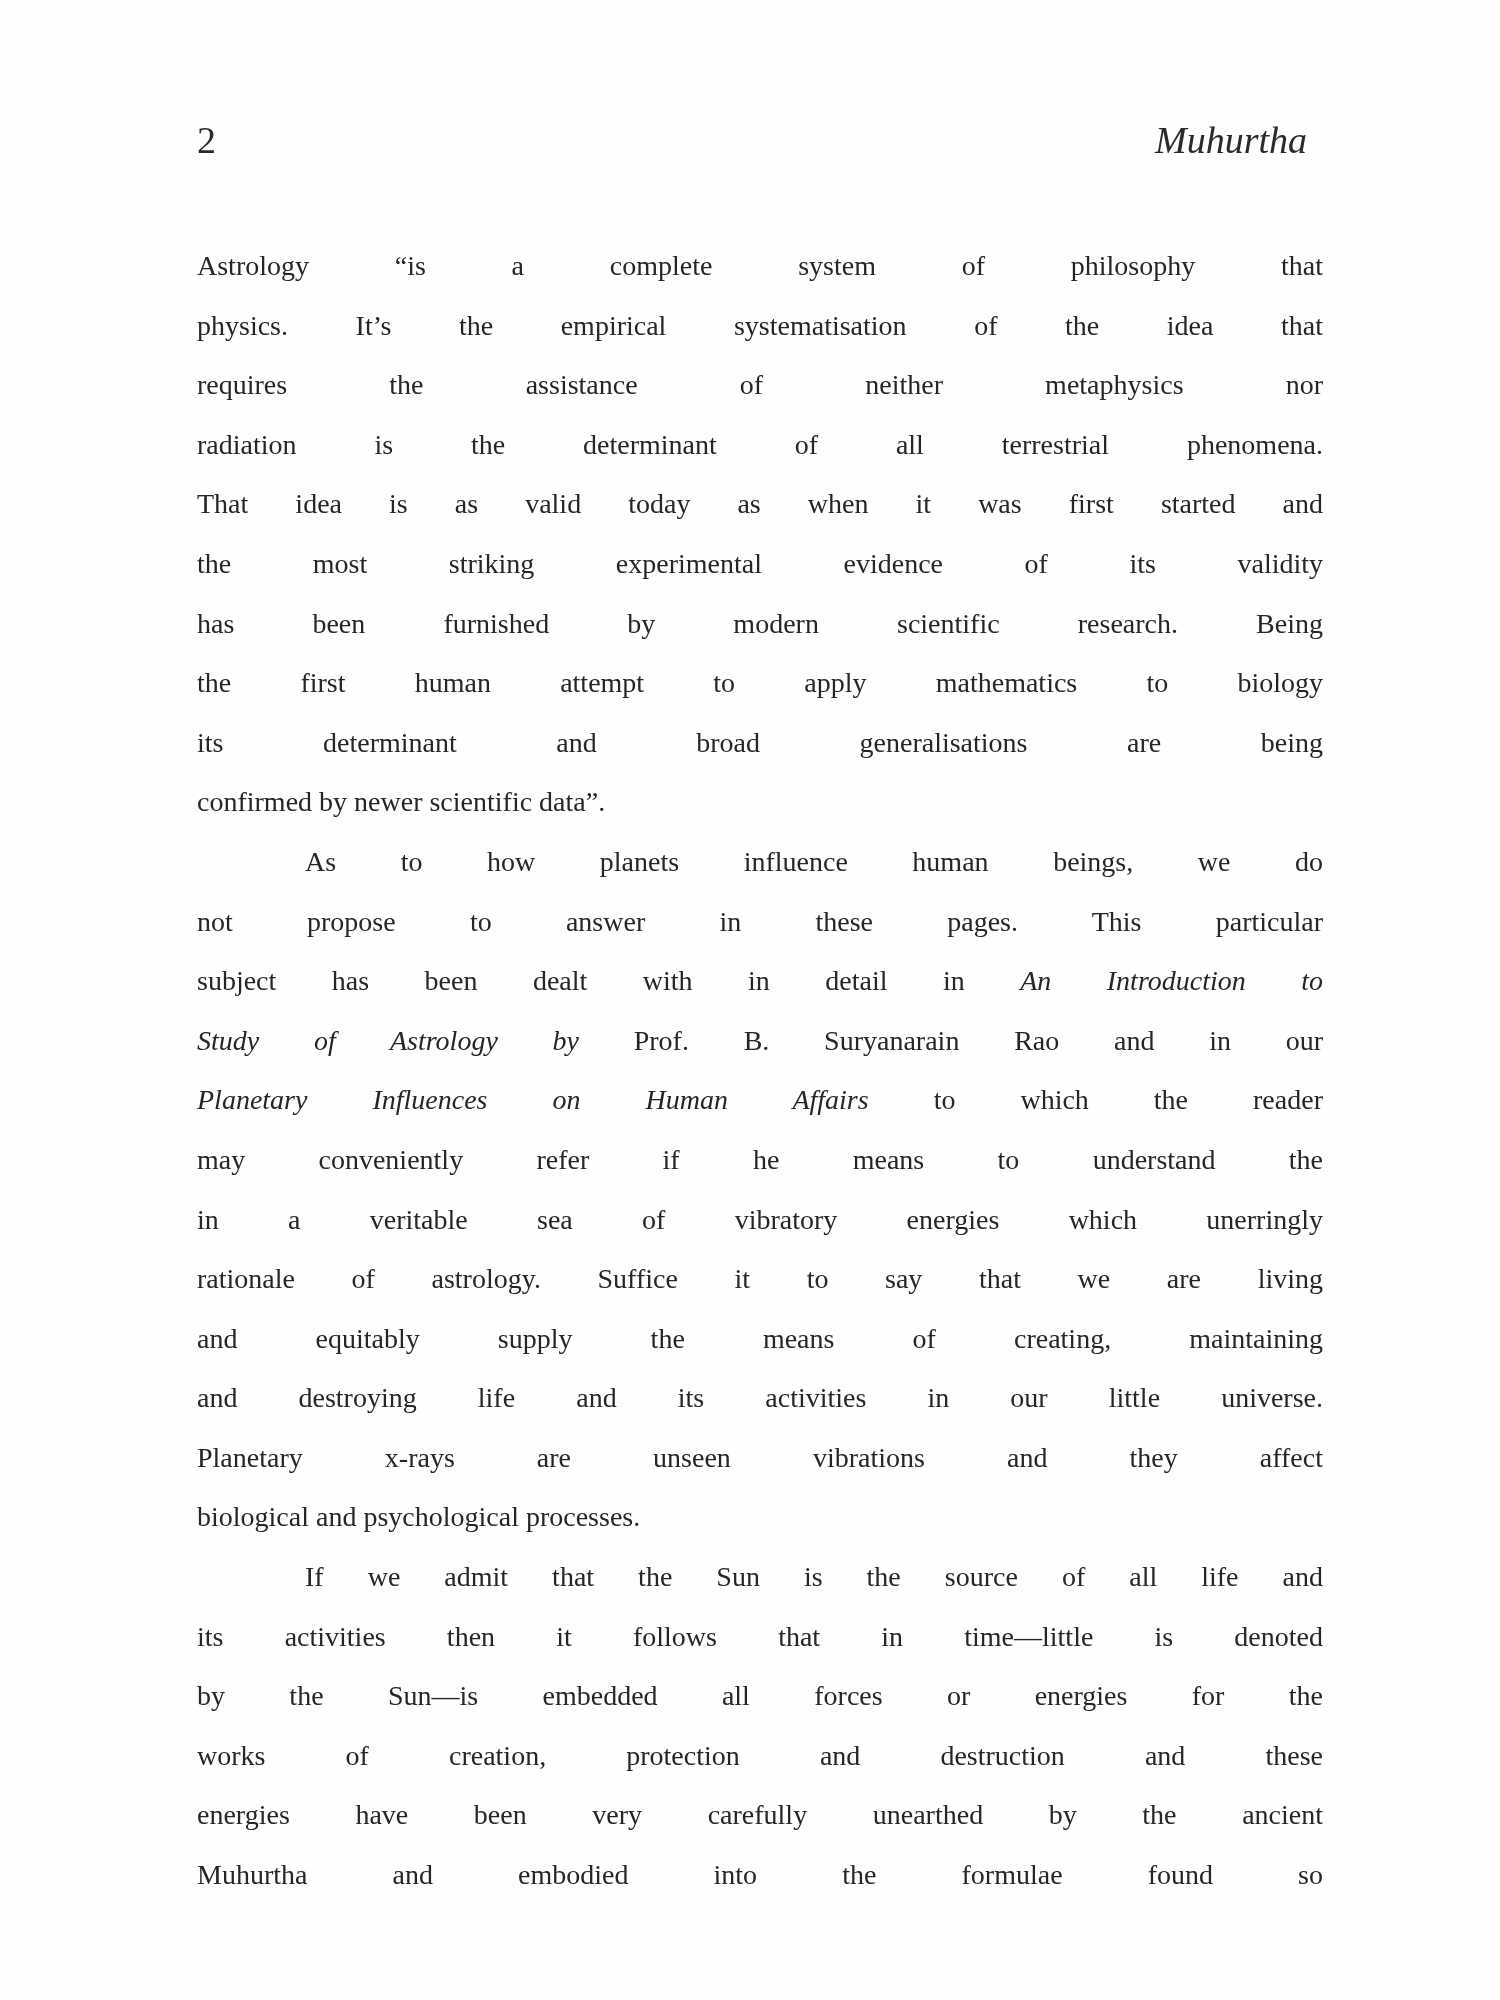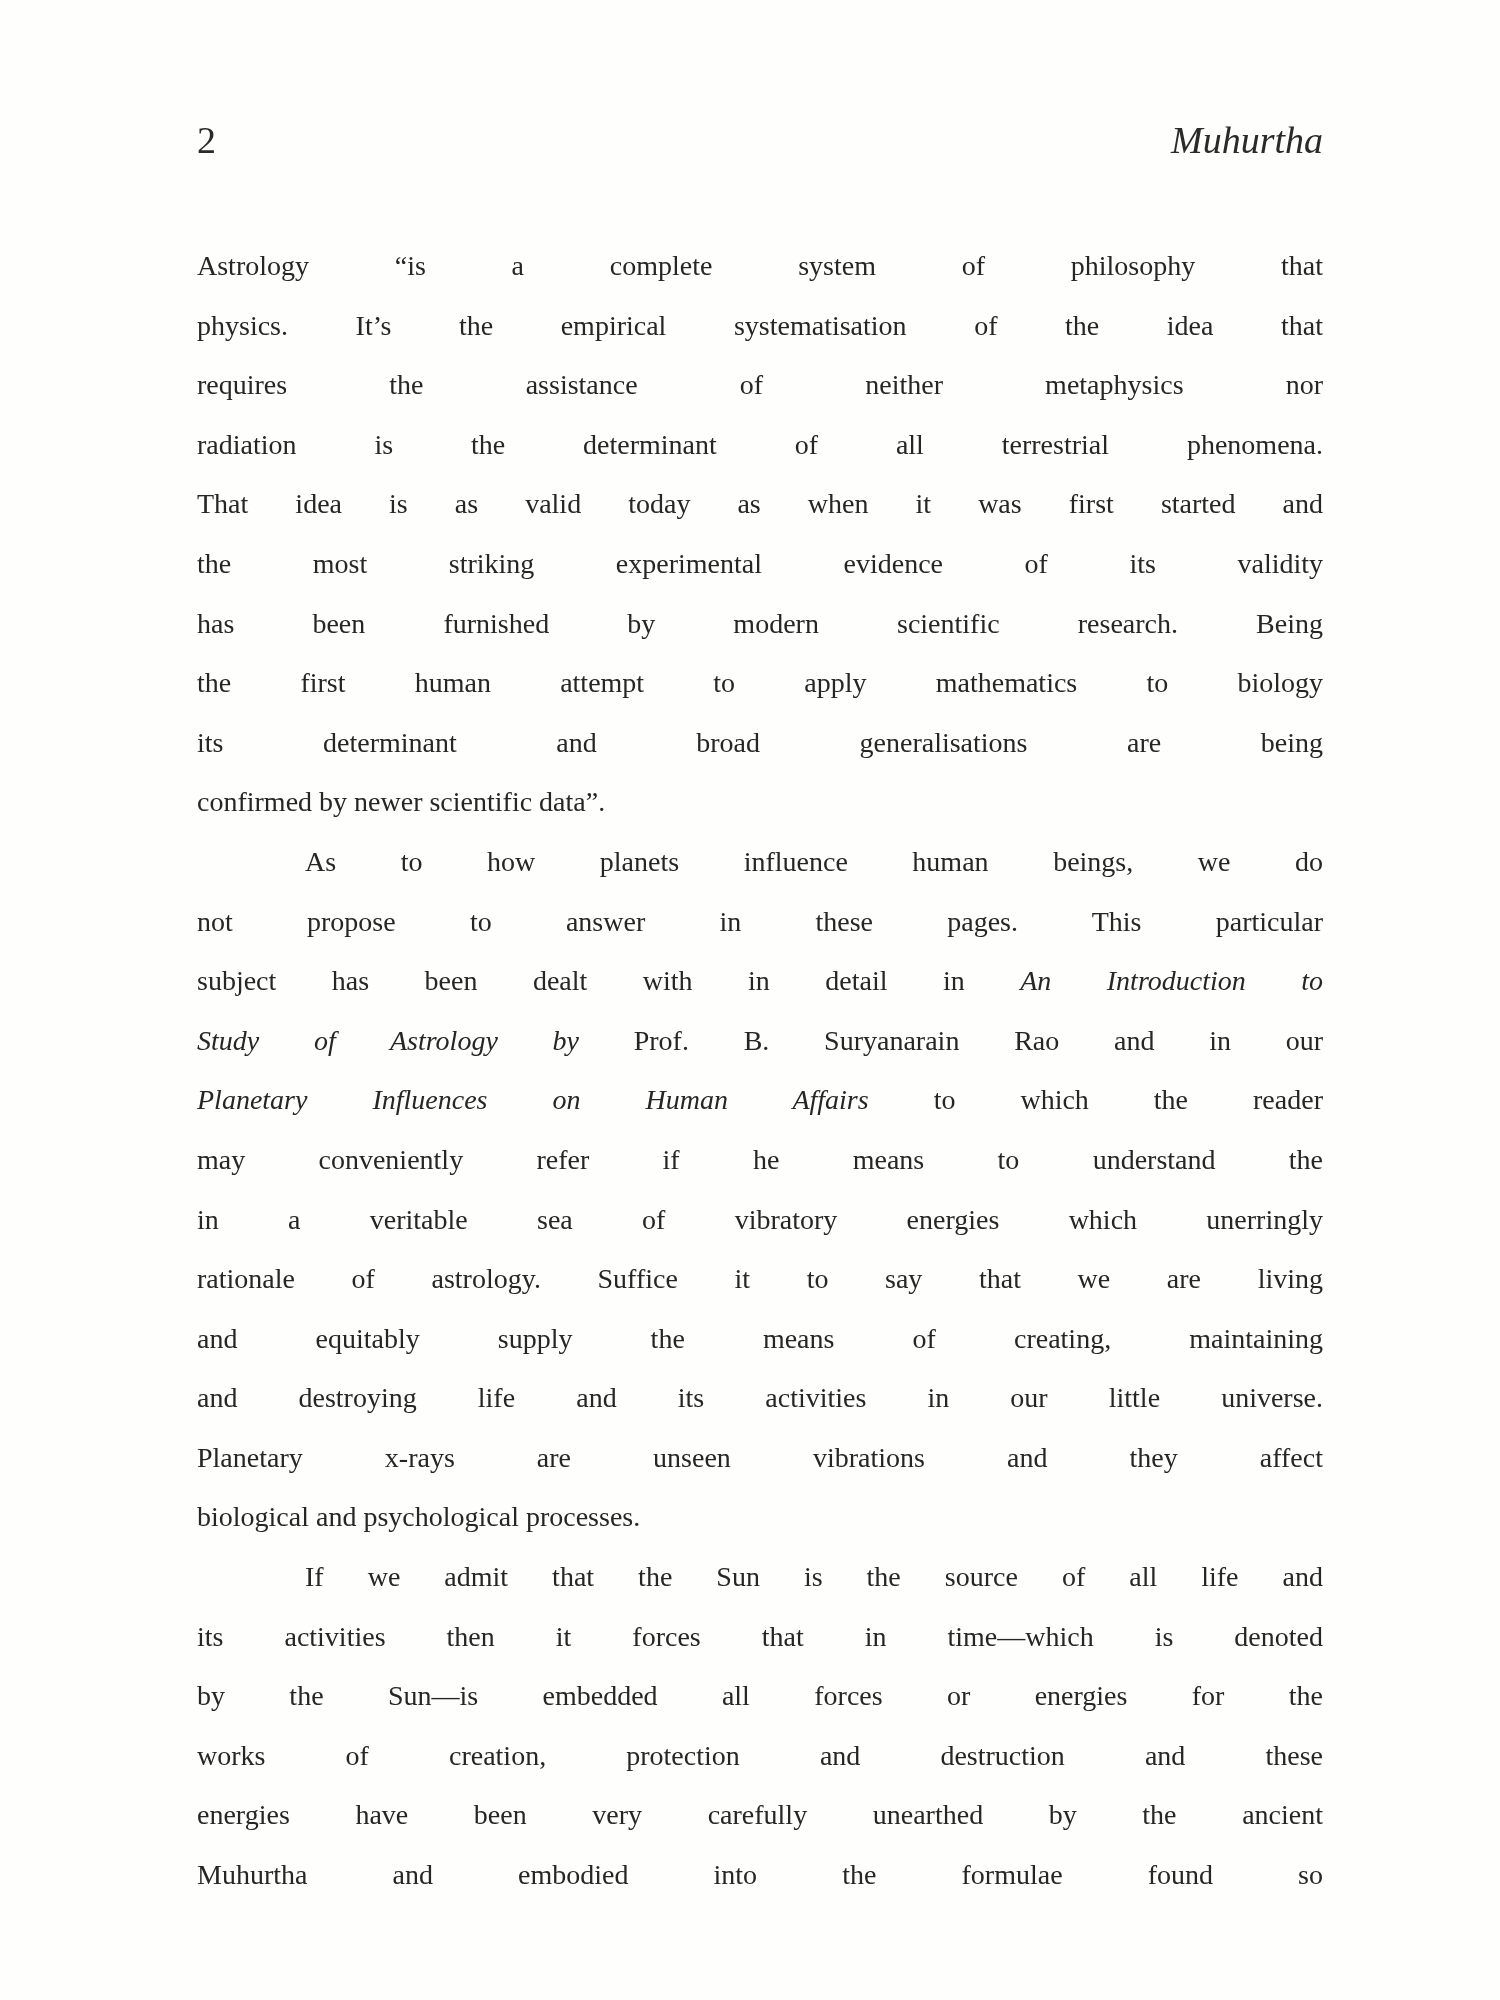--- a/index.html
+++ b/index.html
@@ -1,21 +1,21 @@
 <!DOCTYPE html>
 <html><head>
 <meta charset="utf-8">
 <style>
   html, body { margin: 0; padding: 0; background: #fdfdfc; }
   body { width: 1500px; height: 2000px; position: relative; overflow: hidden; }
   .page { position: absolute; left: 0; top: 0; width: 1500px; height: 2000px; background: #fefefd; }
   .header { position: absolute; left: 197px; top: 118px; width: 1126px; height: 50px;
             font-family: "Liberation Serif", "DejaVu Serif", serif; font-size: 38px; color: #2a2a2a; }
   .page-num { position: absolute; left: 0; top: 0; }
-  .running-title { position: absolute; right: 0; top: 0; font-style: italic; }
+  .running-title { position: absolute; right: 16px; top: 0; font-style: italic; }
   .body-text { position: absolute; left: 197px; top: 236px; width: 1126px;
                font-family: "Liberation Serif", "DejaVu Serif", serif; font-size: 28px;
                line-height: 59.6px; color: #262626; }
   .line { display: block; height: 59.6px; white-space: nowrap; text-align: justify; text-align-last: justify; }
   .line.last { text-align-last: left; }
   .line.indent { padding-left: 108px; }
   .it { font-style: italic; }
 </style>
 </head>
 <body>
@@ -47,20 +47,20 @@
         <span class="line"><span>may conveniently refer if he means to understand the</span></span>
         <span class="line"><span>in a veritable sea of vibratory energies which unerringly</span></span>
         <span class="line"><span>rationale of astrology. Suffice it to say that we are living</span></span>
         <span class="line"><span>and equitably supply the means of creating, maintaining</span></span>
         <span class="line"><span>and destroying life and its activities in our little universe.</span></span>
         <span class="line"><span>Planetary x-rays are unseen vibrations and they affect</span></span>
         <span class="line last"><span>biological and psychological processes.</span></span>
       </div>
       <div>
         <span class="line indent"><span>If we admit that the Sun is the source of all life and</span></span>
-        <span class="line"><span>its activities then it forces that in time—which is denoted</span></span>
+        <span class="line"><span>its activities then it follows that in time—little is denoted</span></span>
         <span class="line"><span>by the Sun—is embedded all forces or energies for the</span></span>
         <span class="line"><span>works of creation, protection and destruction and these</span></span>
         <span class="line"><span>energies have been very carefully unearthed by the ancient</span></span>
         <span class="line"><span>Muhurtha and embodied into the formulae found so</span></span>
       </div>
     </div>
 </div>
 
 </body></html>

